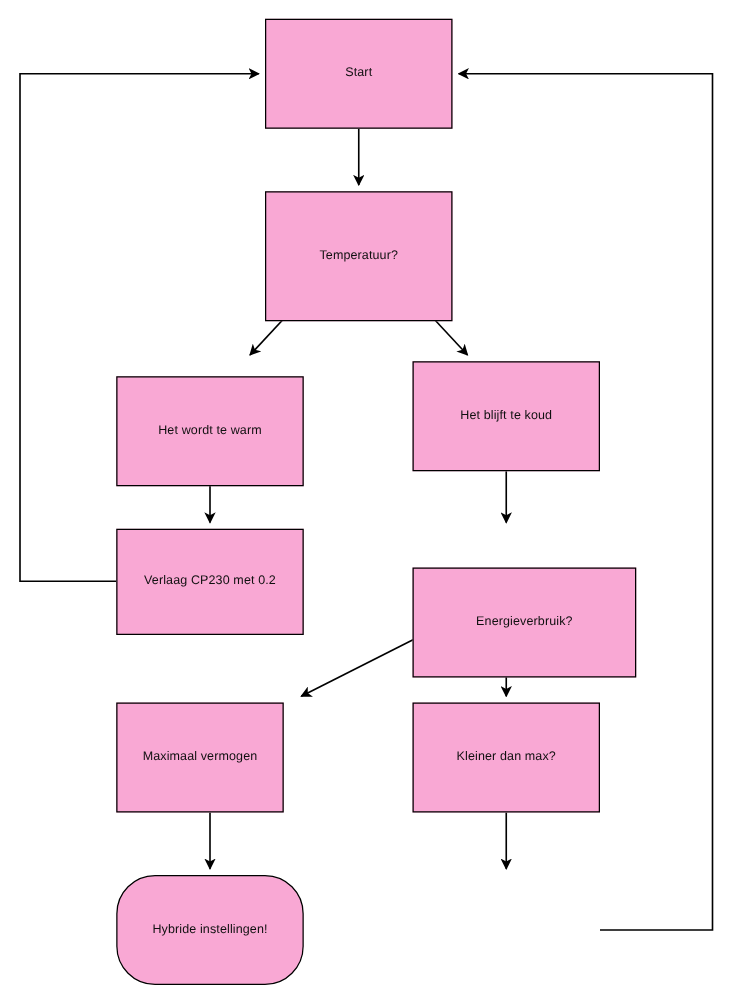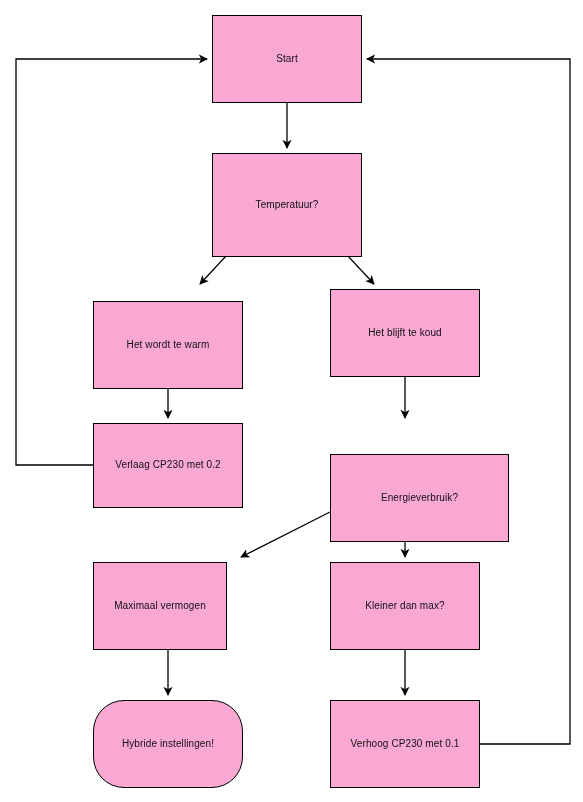--- a/index.html
+++ b/index.html
@@ -113,17 +113,14 @@
   </div>
 
   <div class="node" style="left:330px; top:562px; width:150px; height:88px;">
     <span class="node-label">Kleiner dan max?</span>
   </div>
 
   <div class="node" style="left:93px; top:700px; width:150px; height:88px;border-radius:31px;">
     <span class="node-label">Hybride instellingen!</span>
   </div>
 
-  <div class="node" style="left:330px; top:700px; width:150px; height:88px;">
-    <span class="node-label">Verhoog CP230 met 0.1</span>
-  </div>
 
 </div>
 
 </body></html>

